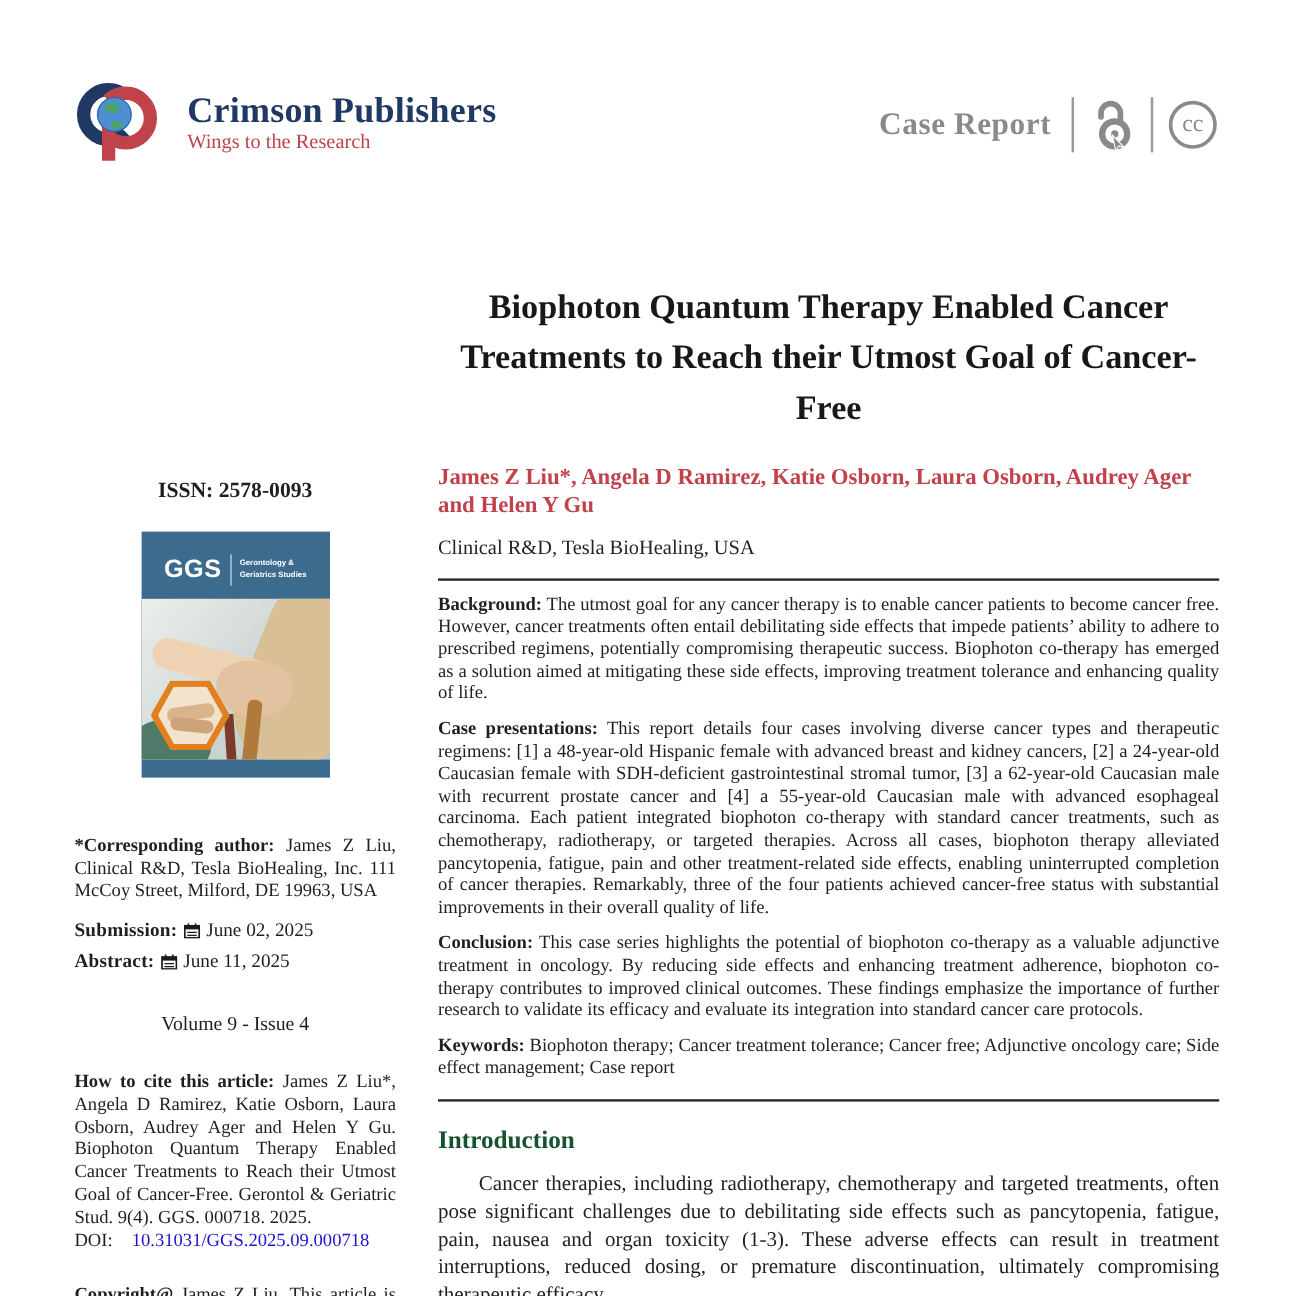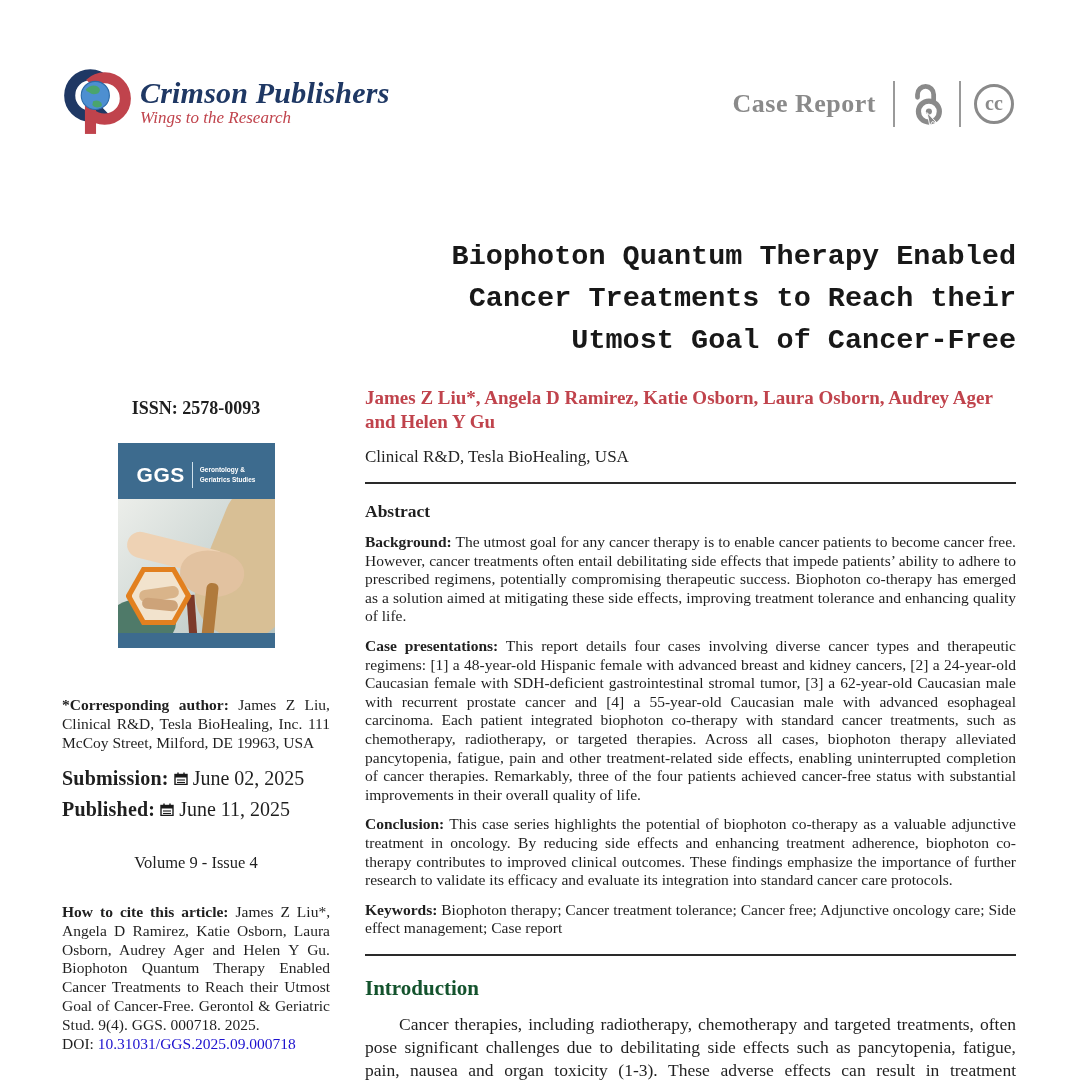--- a/index.html
+++ b/index.html
@@ -1,32 +1,32 @@
 <!DOCTYPE html>
 <html><head>
 <meta charset="utf-8">
 <style>
   * { margin:0; padding:0; box-sizing:border-box; }
   html,body { width:1080px; height:1080px; background:#fff; overflow:hidden;
               font-family:"Liberation Serif", serif; color:#1f1f1f; }
   .page { position:relative; width:1080px; height:1080px; background:#fff; }
 
   
-  .logo-wrap { position:absolute; left:62px; top:64px; display:flex; align-items:flex-start; gap:4px;font-style:italic; }
+  .logo-wrap { position:absolute; left:62px; top:64px; display:flex; align-items:flex-start; gap:20px; }
   .logo-mark { width:74px; height:74px; }
   .logo-text { padding-top:12px; }
   .logo-name { font-size:30px; font-weight:bold; color:#1f3864; letter-spacing:.2px; }
   .logo-tag  { font-size:17px; color:#c0434c; text-align:left; margin-top:-2px; }
 
   .header-right { position:absolute; right:66px; top:80px; display:flex; align-items:center; gap:13px; }
   .article-type { font-size:26px; font-weight:bold; color:#8a8a8a; letter-spacing:.5px; padding-right:4px; }
   .vdiv { width:2px; height:46px; background:#9a9a9a; }
   .cc-badge { width:40px; height:40px; border:3px solid #8a8a8a; border-radius:50%;
               display:flex; align-items:center; justify-content:center;
-              font-size:20px; font-weight:bold; color:#8a8a8a; line-height:1; padding-bottom:3px; }
+              font-size:20px; font-weight:normal; color:#8a8a8a; line-height:1; padding-bottom:3px; }
 
   
   .sidebar { position:absolute; left:62px; top:398px; width:268px; }
   .issn { text-align:center; font-weight:bold; font-size:18px; margin-bottom:24px; }
 
   .cover { width:157px; height:205px; margin:0 auto; background:#3d6b8e; position:relative; overflow:hidden; }
   .cover-head { height:63px; display:flex; align-items:center; justify-content:center; gap:7px;
                 font-family:"Liberation Sans", sans-serif; }
   .cover-abbr { color:#fff; font-weight:bold; font-size:21px; letter-spacing:.5px; }
   .cover-sep  { width:1px; height:26px; background:#cfe0ea; }
@@ -51,32 +51,32 @@
   .hexagon-inner { position:absolute; left:6px; top:5px; width:54px; height:48px;
              clip-path:polygon(25% 0,75% 0,100% 50%,75% 100%,25% 100%,0 50%);
              background:#f2e3cd; }
   .hex-hand1 { position:absolute; left:7px; top:16px; width:40px; height:12px; background:#d9b48a;
                border-radius:8px; transform:rotate(-8deg); }
   .hex-hand2 { position:absolute; left:10px; top:27px; width:36px; height:11px; background:#cda379;
                border-radius:8px; transform:rotate(6deg); }
 
   .side-block { font-size:15.5px; line-height:1.22; text-align:justify; color:#1f1f1f; }
   .mt-corr { margin-top:48px; }
-  .date-line { margin-top:14px; font-size:20px; display:flex; align-items:center; gap:5px; text-align:left; }
+  .date-line { margin-top:14px; font-size:16px; display:flex; align-items:center; gap:5px; text-align:left; }
   .date-line b { letter-spacing:.2px; }
   .cal { width:14px; height:13px; flex:0 0 auto; }
   .volume-line { margin-top:32px; font-size:16.5px; text-align:center; }
   .mt-cite { margin-top:30px; }
-  .doi-link { color:#1d12cf; text-decoration:none; }
+  .doi-link { color:#1d12cf; text-decoration:none;margin-left:12px; }
   .mt-copy { margin-top:26px; }
 
   
   .main { position:absolute; left:365px; top:0; width:651px; }
-  .title { margin-top:236px; text-align:right; font-size:28.5px; font-weight:bold;
-           line-height:1.47; color:#181818; font-family:Liberation Mono, monospace; }
+  .title { margin-top:236px; text-align:center; font-size:28.5px; font-weight:bold;
+           line-height:1.47; color:#181818; font-family:Liberation Serif, serif; }
   .authors { margin-top:24px; font-size:19px; font-weight:bold; color:#c0434c; line-height:1.3; }
   .affiliation { margin-top:12px; font-size:17px; color:#242424; }
   .rule { border:none; border-top:2.5px solid #2a2a2a; margin-top:15px; }
   .abstract-head { margin-top:17px; font-size:17.5px; font-weight:bold; }
   .abs-p { margin-top:11px; font-size:15.5px; line-height:1.2; text-align:justify; color:#1f1f1f; }
   .rule2 { border:none; border-top:2.5px solid #2a2a2a; margin-top:16px; }
   .intro-head { margin-top:20px; font-size:21px; font-weight:bold; color:#14532d; }
   .intro-p { margin-top:12px; font-size:17.5px; line-height:1.32; text-align:justify; text-indent:34px; }
 </style>
 </head>
@@ -150,21 +150,21 @@
         <rect x="1" y="2.5" width="12" height="3" fill="#1a1a1a"></rect>
         <line x1="4" y1="0.5" x2="4" y2="3" stroke="#1a1a1a" stroke-width="1.4"></line>
         <line x1="10" y1="0.5" x2="10" y2="3" stroke="#1a1a1a" stroke-width="1.4"></line>
         <line x1="3" y1="8" x2="11" y2="8" stroke="#1a1a1a" stroke-width="1.1"></line>
         <line x1="3" y1="10.5" x2="11" y2="10.5" stroke="#1a1a1a" stroke-width="1.1"></line>
       </svg>
       <span>June 02, 2025</span>
     </div>
 
     <div class="date-line" style="margin-top:8px;">
-      <b>Published:</b>
+      <b>Abstract:</b>
       <svg class="cal" viewBox="0 0 14 13">
         <rect x="1" y="2.5" width="12" height="10" fill="none" stroke="#1a1a1a" stroke-width="1.4"></rect>
         <rect x="1" y="2.5" width="12" height="3" fill="#1a1a1a"></rect>
         <line x1="4" y1="0.5" x2="4" y2="3" stroke="#1a1a1a" stroke-width="1.4"></line>
         <line x1="10" y1="0.5" x2="10" y2="3" stroke="#1a1a1a" stroke-width="1.4"></line>
         <line x1="3" y1="8" x2="11" y2="8" stroke="#1a1a1a" stroke-width="1.1"></line>
         <line x1="3" y1="10.5" x2="11" y2="10.5" stroke="#1a1a1a" stroke-width="1.1"></line>
       </svg>
       <span>June 11, 2025</span>
     </div>
@@ -177,21 +177,20 @@
   </div>
 
   <div class="main">
     <h1 class="title">Biophoton Quantum Therapy Enabled Cancer Treatments to Reach their Utmost Goal of Cancer-Free</h1>
 
     <div class="authors">James Z Liu*, Angela D Ramirez, Katie Osborn, Laura Osborn, Audrey Ager and Helen Y Gu</div>
     <div class="affiliation">Clinical R&amp;D, Tesla BioHealing, USA</div>
 
     <hr class="rule">
 
-    <div class="abstract-head">Abstract</div>
 
     <p class="abs-p"><b>Background:</b> <span>The utmost goal for any cancer therapy is to enable cancer patients to become cancer free. However, cancer treatments often entail debilitating side effects that impede patients’ ability to adhere to prescribed regimens, potentially compromising therapeutic success. Biophoton co-therapy has emerged as a solution aimed at mitigating these side effects, improving treatment tolerance and enhancing quality of life.</span></p>
 
     <p class="abs-p"><b>Case presentations:</b> <span>This report details four cases involving diverse cancer types and therapeutic regimens: [1] a 48-year-old Hispanic female with advanced breast and kidney cancers, [2] a 24-year-old Caucasian female with SDH-deficient gastrointestinal stromal tumor, [3] a 62-year-old Caucasian male with recurrent prostate cancer and [4] a 55-year-old Caucasian male with advanced esophageal carcinoma. Each patient integrated biophoton co-therapy with standard cancer treatments, such as chemotherapy, radiotherapy, or targeted therapies. Across all cases, biophoton therapy alleviated pancytopenia, fatigue, pain and other treatment-related side effects, enabling uninterrupted completion of cancer therapies. Remarkably, three of the four patients achieved cancer-free status with substantial improvements in their overall quality of life.</span></p>
 
     <p class="abs-p"><b>Conclusion:</b> <span>This case series highlights the potential of biophoton co-therapy as a valuable adjunctive treatment in oncology. By reducing side effects and enhancing treatment adherence, biophoton co-therapy contributes to improved clinical outcomes. These findings emphasize the importance of further research to validate its efficacy and evaluate its integration into standard cancer care protocols.</span></p>
 
     <p class="abs-p"><b>Keywords:</b> <span>Biophoton therapy; Cancer treatment tolerance; Cancer free; Adjunctive oncology care; Side effect management; Case report</span></p>
 
     <hr class="rule2">

